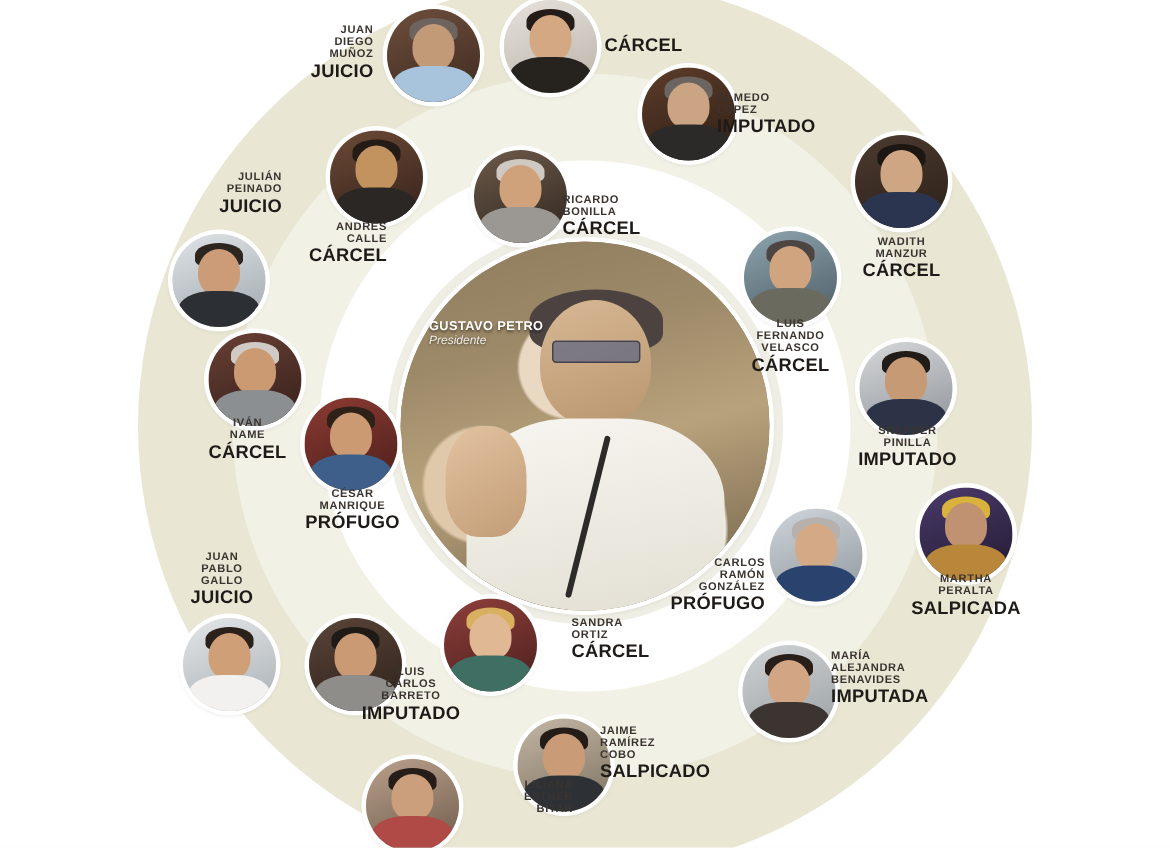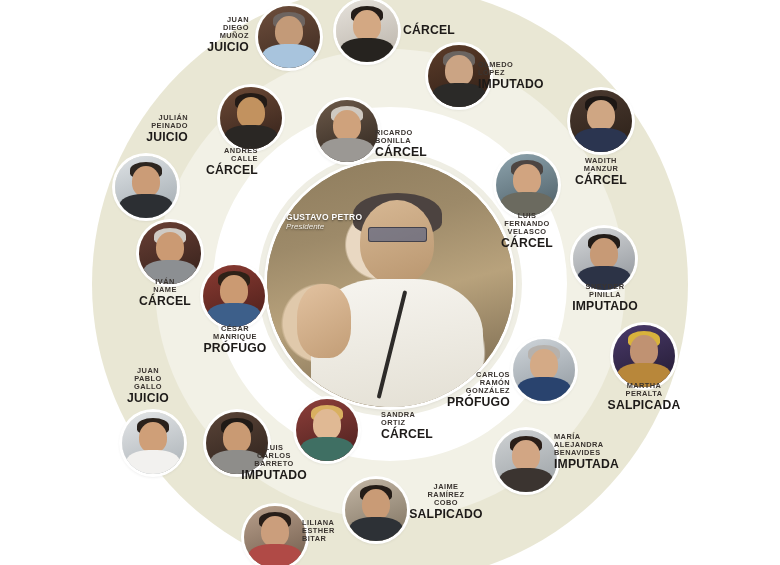--- a/index.html
+++ b/index.html
@@ -322,36 +322,36 @@
 
   <div class="node">
     <div class="avatar" style="left:345px;top:479px;width:62px;height:62px;">
       <div class="ph">
           <div class="bg" style="background:linear-gradient(160deg,#c3b6a5,#7d715f)"></div>
       <div class="hr" style="background:#241c17"></div>
           <div class="hd" style="background:#c99b76"></div>
       <div class="bd" style="background:#2d3136"></div>
         </div>
     </div>
-    <div class="lbl ta-l" style="left:400px;top:483px;width:92px;text-align:center;">
+    <div class="lbl ta-l" style="left:400px;top:483px;width:92px;">
       <div class="name">JAIME<br>RAMÍREZ<br>COBO</div>
       <div class="status">SALPICADO</div>
     </div>
   </div>
 
   <div class="node">
     <div class="avatar" style="left:244px;top:506px;width:62px;height:62px;">
       <div class="ph">
           <div class="bg" style="background:linear-gradient(160deg,#b9a08c,#6e5a4a)"></div>
       <div class="hr" style="background:#271d18"></div>
           <div class="hd" style="background:#cb9e7c"></div>
       <div class="bd" style="background:#b04a46"></div>
         </div>
     </div>
-    <div class="lbl ta-l" style="left:302px;top:519px;width:80px;">
+    <div class="lbl ta-l" style="left:302px;top:519px;width:80px;text-align:right;">
       <div class="name">LILIANA<br>ESTHER<br>BITAR</div>
       <div class="status"></div>
     </div>
   </div>
 
   <div class="node">
     <div class="avatar" style="left:206px;top:412px;width:62px;height:62px;">
       <div class="ph">
           <div class="bg" style="background:linear-gradient(160deg,#5a4438,#2d211b)"></div>
       <div class="hr" style="background:#201a16"></div>

